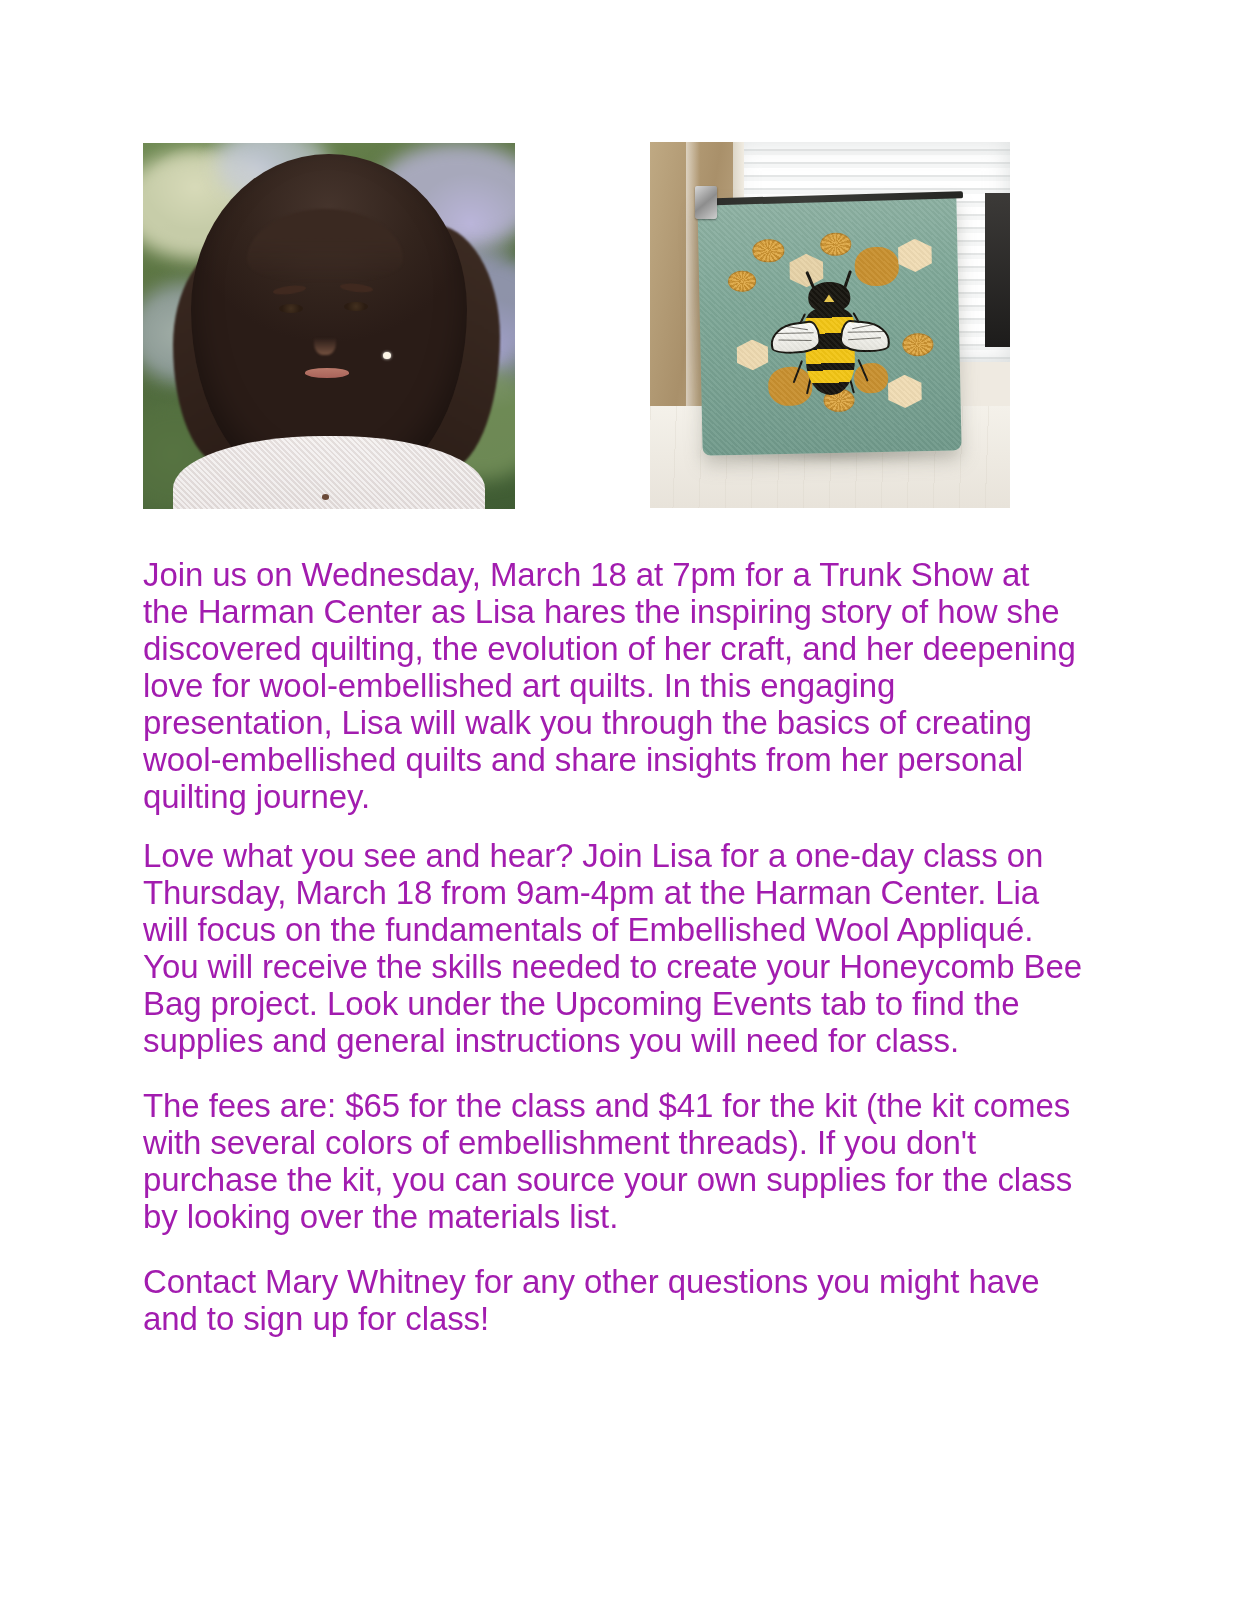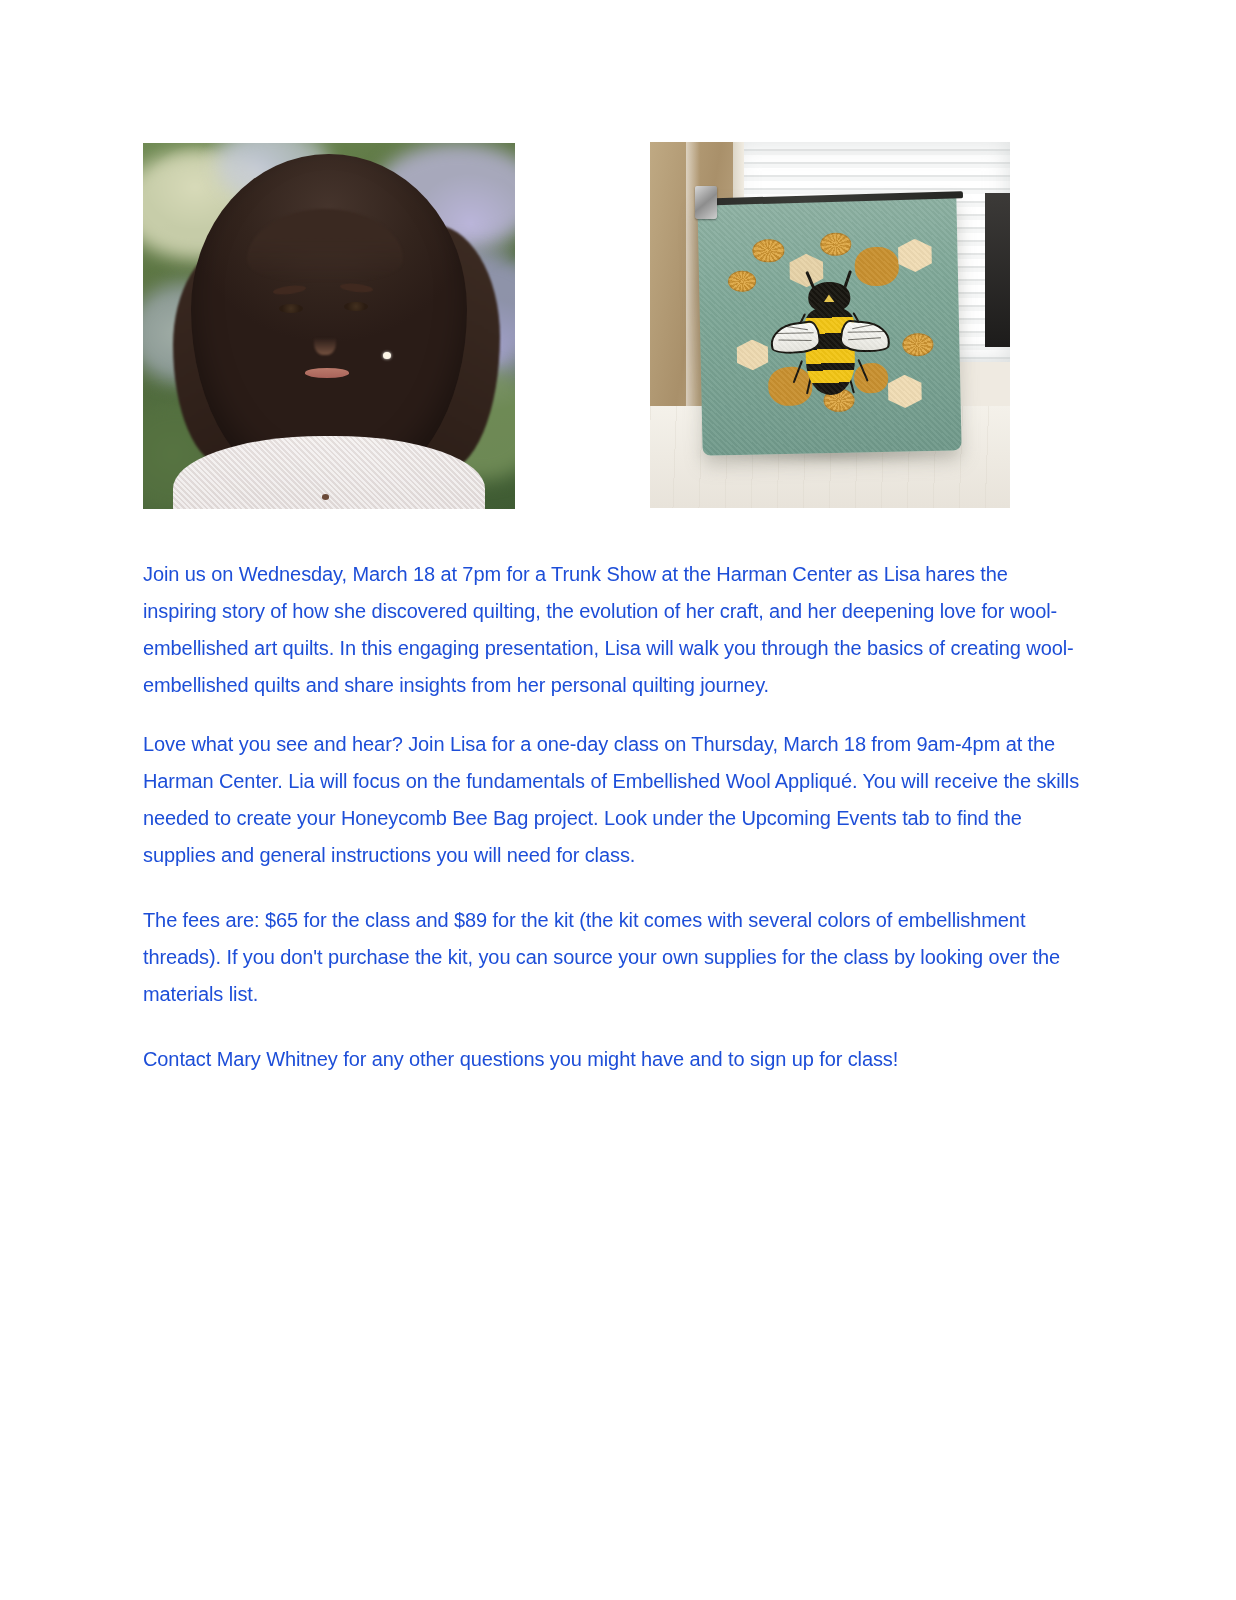--- a/index.html
+++ b/index.html
@@ -402,24 +402,24 @@
 
   
   .content {
     position: absolute;
     left: 143px;
     top: 556px;
     width: 940px;
   }
   .para {
     margin: 0 0 22px 0;
-    font-size: 20px;
+    font-size: 33px;
     line-height: 37px;
     letter-spacing: -0.1px;
-    color: #1d4ed8;
+    color: #a21caf;
   }
   .para.gap-before { margin-top: 28px; }
   .para.last { margin-bottom: 4px; }
 </style>
 </head>
 <body>
 
 <div class="page">
 
   <div class="media-row">
@@ -507,17 +507,17 @@
       </div>
 
       <div class="zipper"></div>
       <div class="zip-pull"></div>
     </div>
   </div>
 
   <div class="content">
     <p class="para">Join us on Wednesday, March 18 at 7pm for a Trunk Show at the Harman Center as Lisa hares the inspiring story of how she discovered quilting, the evolution of her craft, and her deepening love for wool-embellished art quilts. In this engaging presentation, Lisa will walk you through the basics of creating wool-embellished quilts and share insights from her personal quilting journey.</p>
     <p class="para">Love what you see and hear? Join Lisa for a one-day class on Thursday, March 18 from 9am-4pm at the Harman Center. Lia will focus on the fundamentals of Embellished Wool Appliqué. You will receive the skills needed to create your Honeycomb Bee Bag project. Look under the Upcoming Events tab to find the supplies and general instructions you will need for class.</p>
-    <p class="para gap-before">The fees are: $65 for the class and $89 for the kit (the kit comes with several colors of embellishment threads). If you don't purchase the kit, you can source your own supplies for the class by looking over the materials list.</p>
+    <p class="para gap-before">The fees are: $65 for the class and $41 for the kit (the kit comes with several colors of embellishment threads). If you don't purchase the kit, you can source your own supplies for the class by looking over the materials list.</p>
     <p class="para gap-before last">Contact Mary Whitney for any other questions you might have and to sign up for class!</p>
   </div>
 
 </div>
 
 </body></html>

